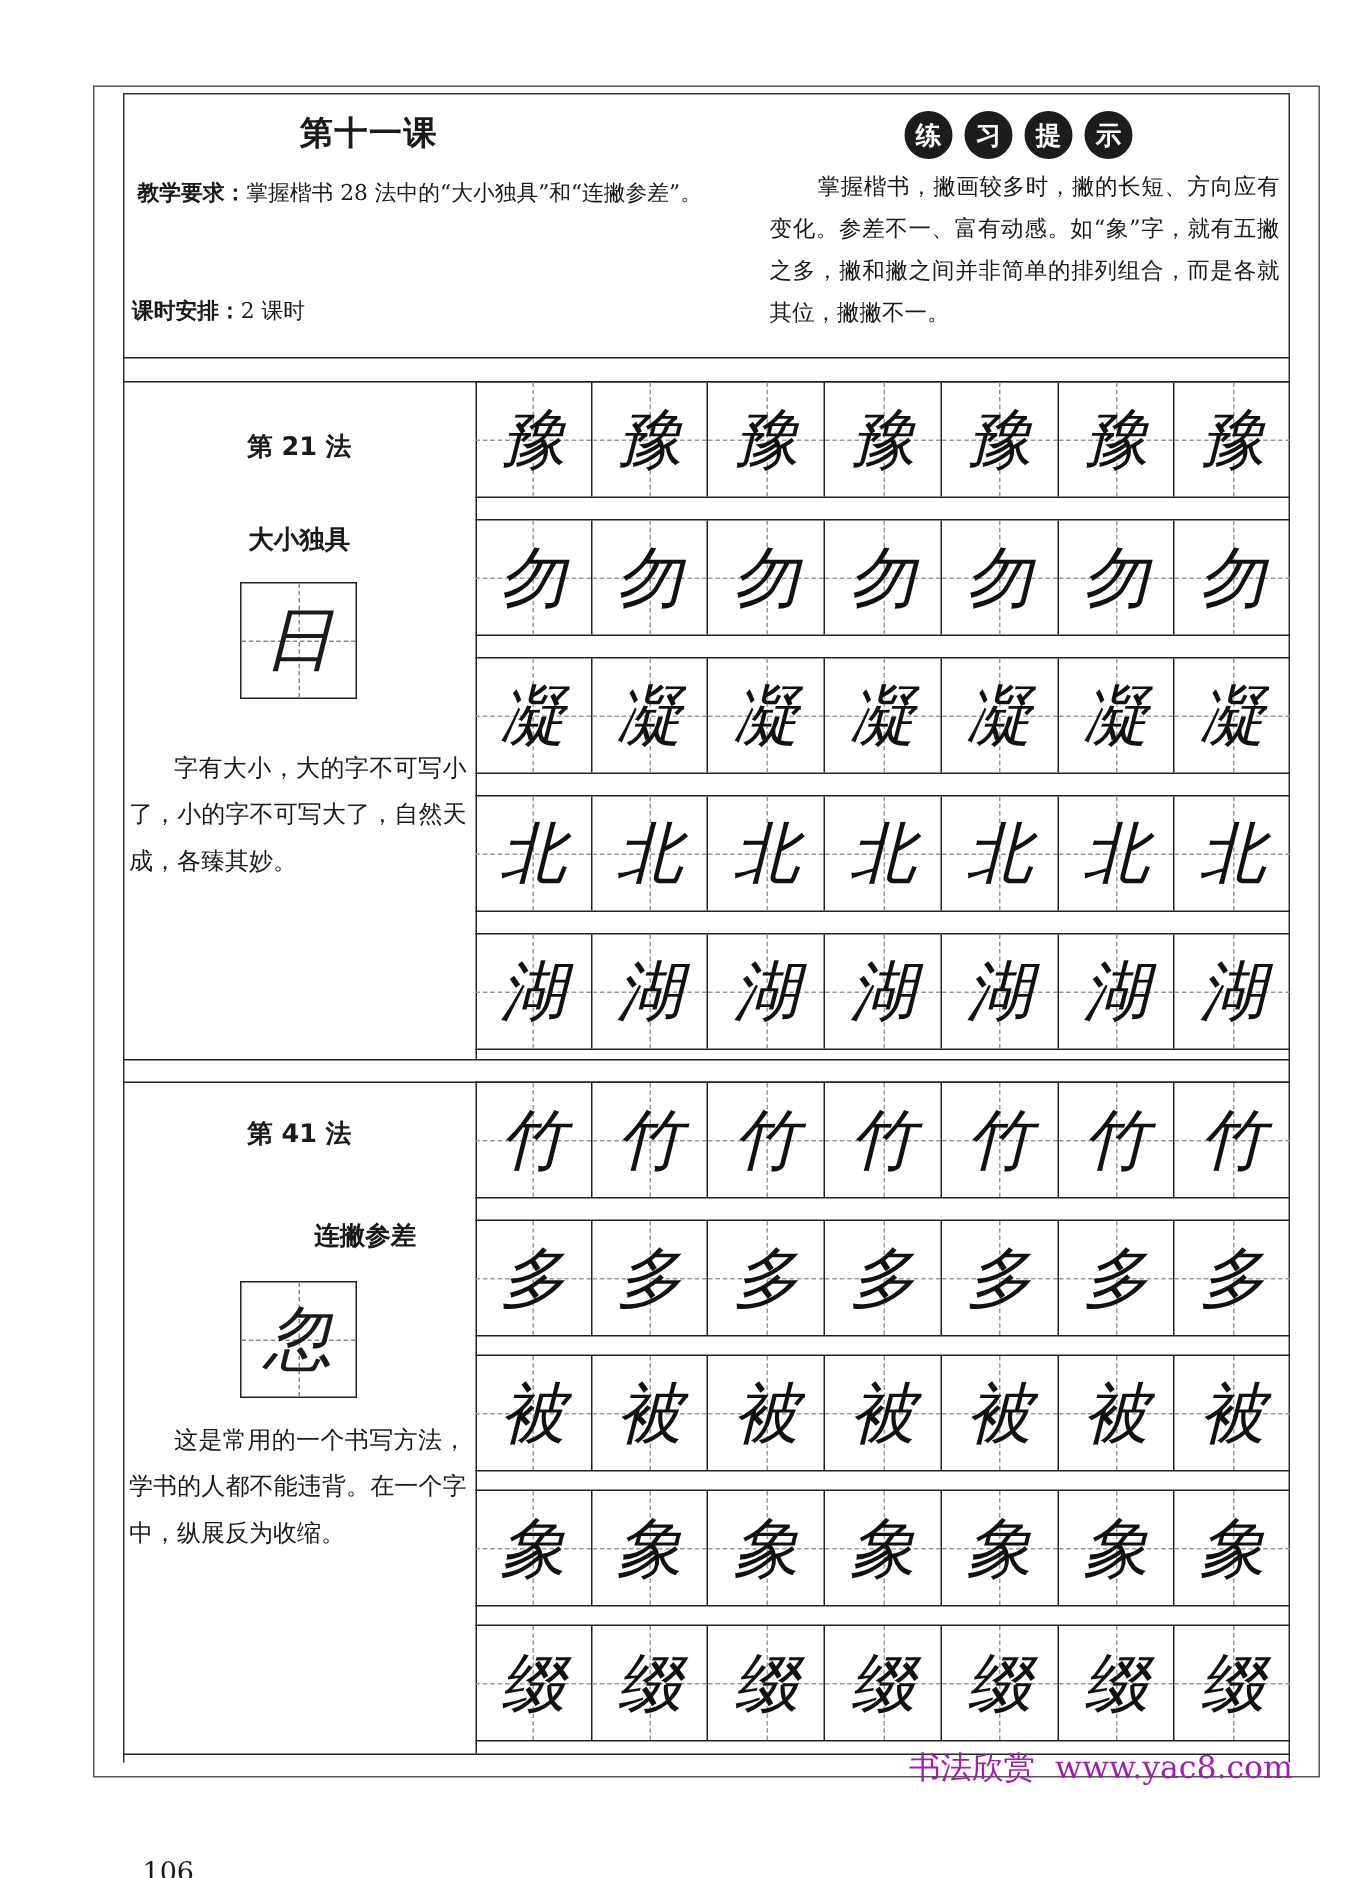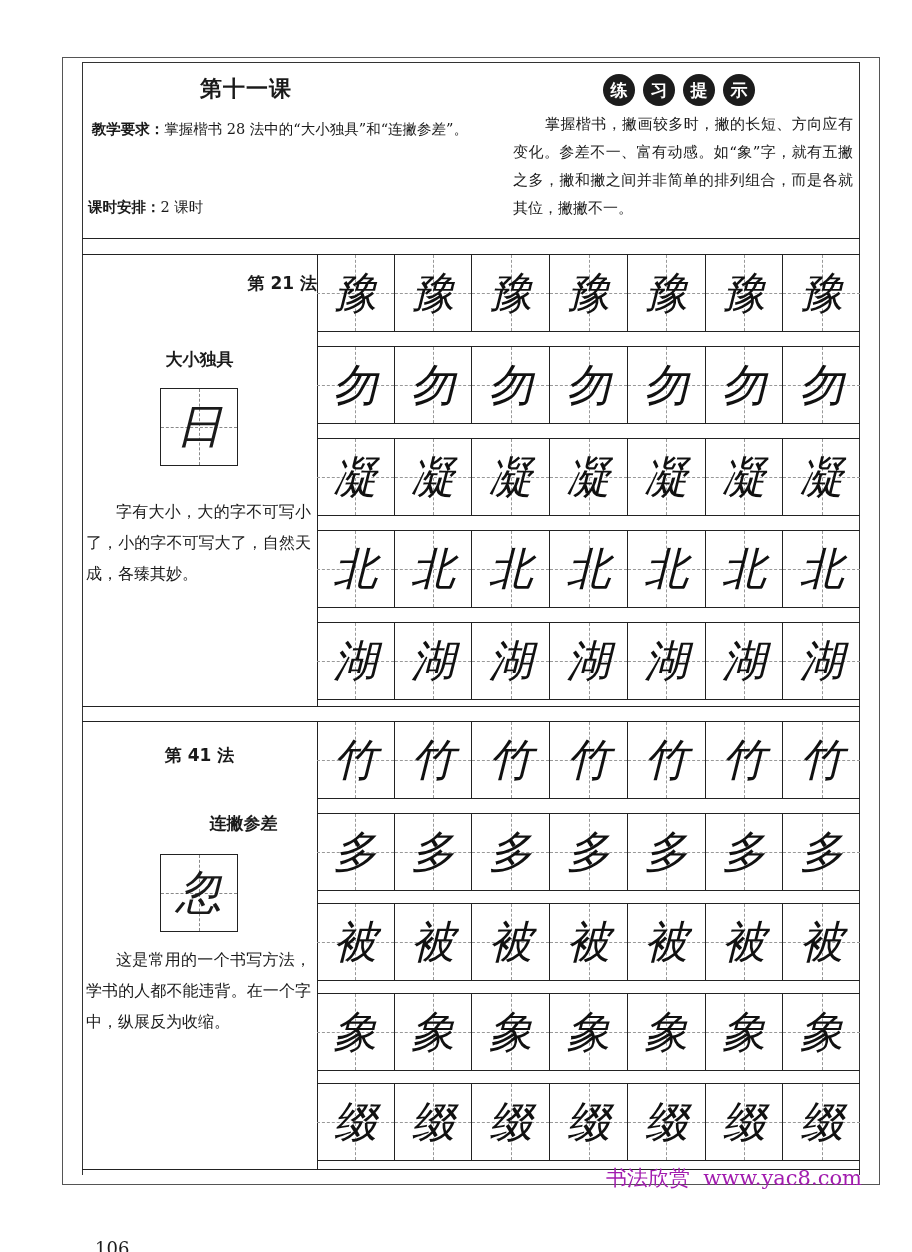--- a/index.html
+++ b/index.html
@@ -69,21 +69,21 @@
 
 <div class="hline" style="left:82px;top:238px;width:778px;"></div>
 <div class="hline" style="left:82px;top:254px;width:778px;"></div>
 <div class="hline" style="left:82px;top:706px;width:778px;"></div>
 <div class="hline" style="left:82px;top:721px;width:778px;"></div>
 <div class="hline" style="left:82px;top:1169px;width:778px;"></div>
 
 <div class="grid-left-line" style="top:254px;height:452px;"></div>
 <div class="grid-left-line" style="top:721px;height:448px;"></div>
 
-<div class="abs rule-no" style="left:82px;top:272px;text-align:right;">第 21 法</div>
+<div class="abs rule-no" style="left:82px;top:286px;">第 21 法</div>
 <div class="abs rule-name" style="left:82px;top:348px;">大小独具</div>
 <div class="example-box" style="left:160px;top:388px;">
   <div class="gh"></div>
     <div class="gv"></div>
   <div class="ch">日</div>
 </div>
 <div class="abs desc" style="left:86px;top:496px;">字有大小，大的字不可写小了，小的字不可写大了，自然天成，各臻其妙。</div>
 
 <div class="abs rule-no" style="left:82px;top:744px;">第 41 法</div>
 <div class="abs rule-name" style="left:82px;top:812px;margin-left:44px;">连撇参差</div>

